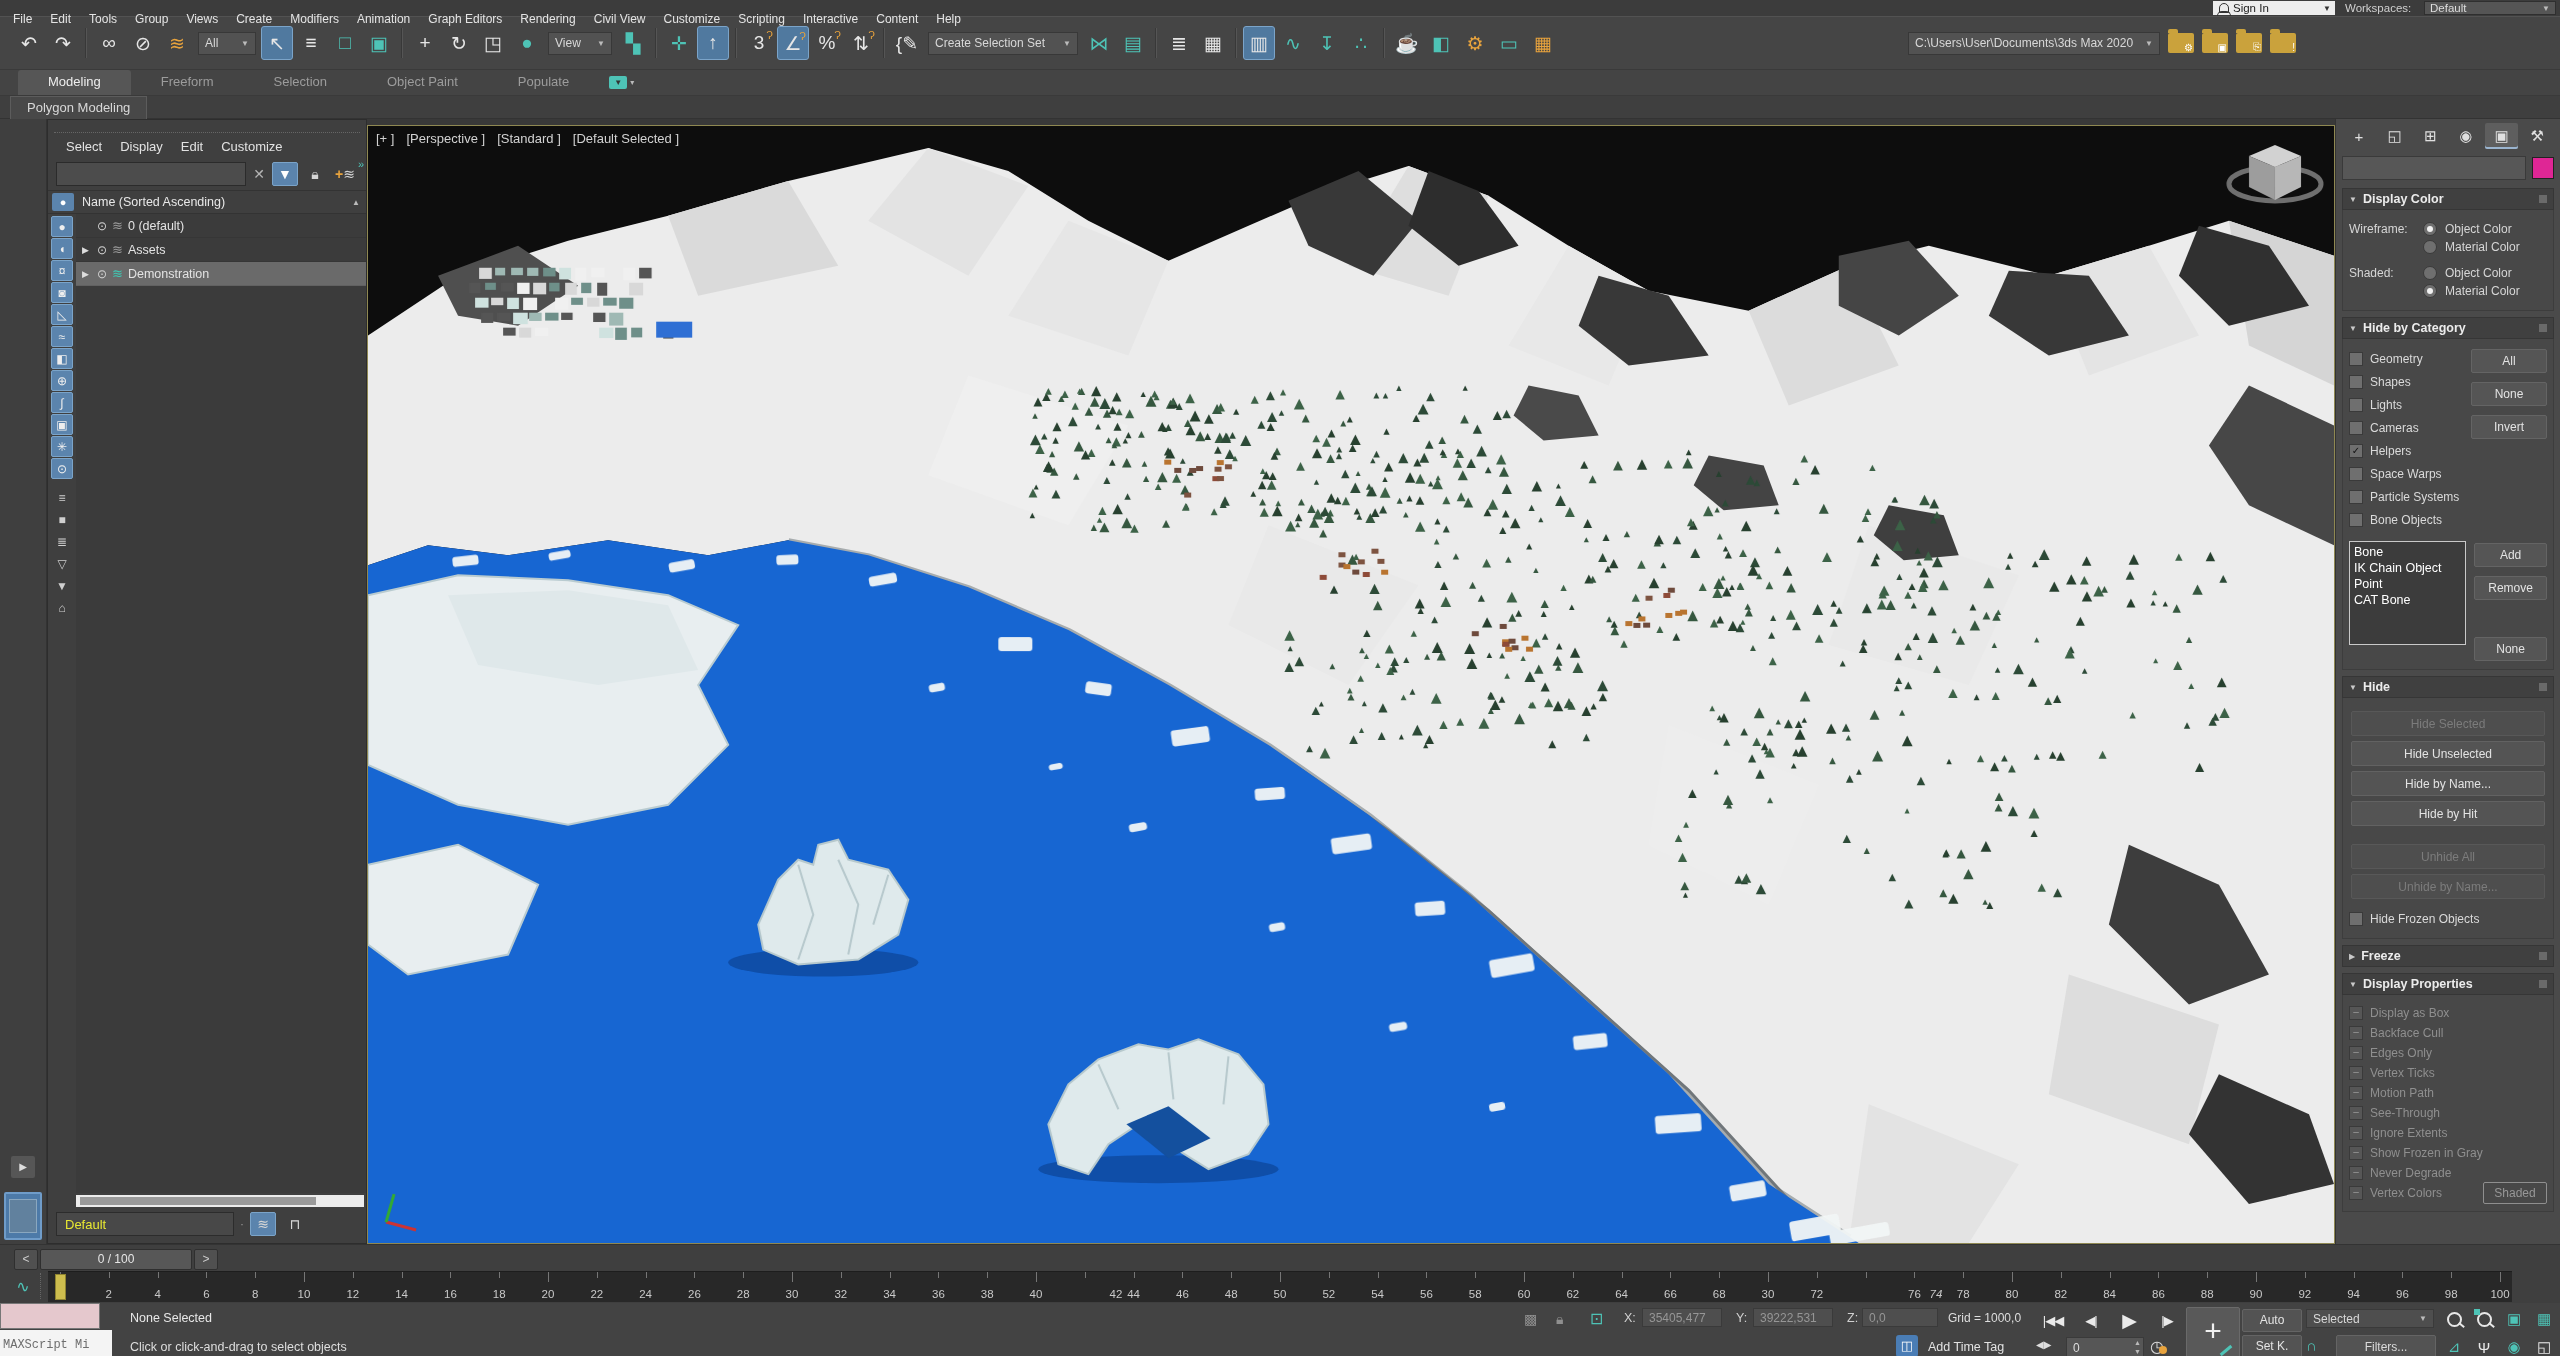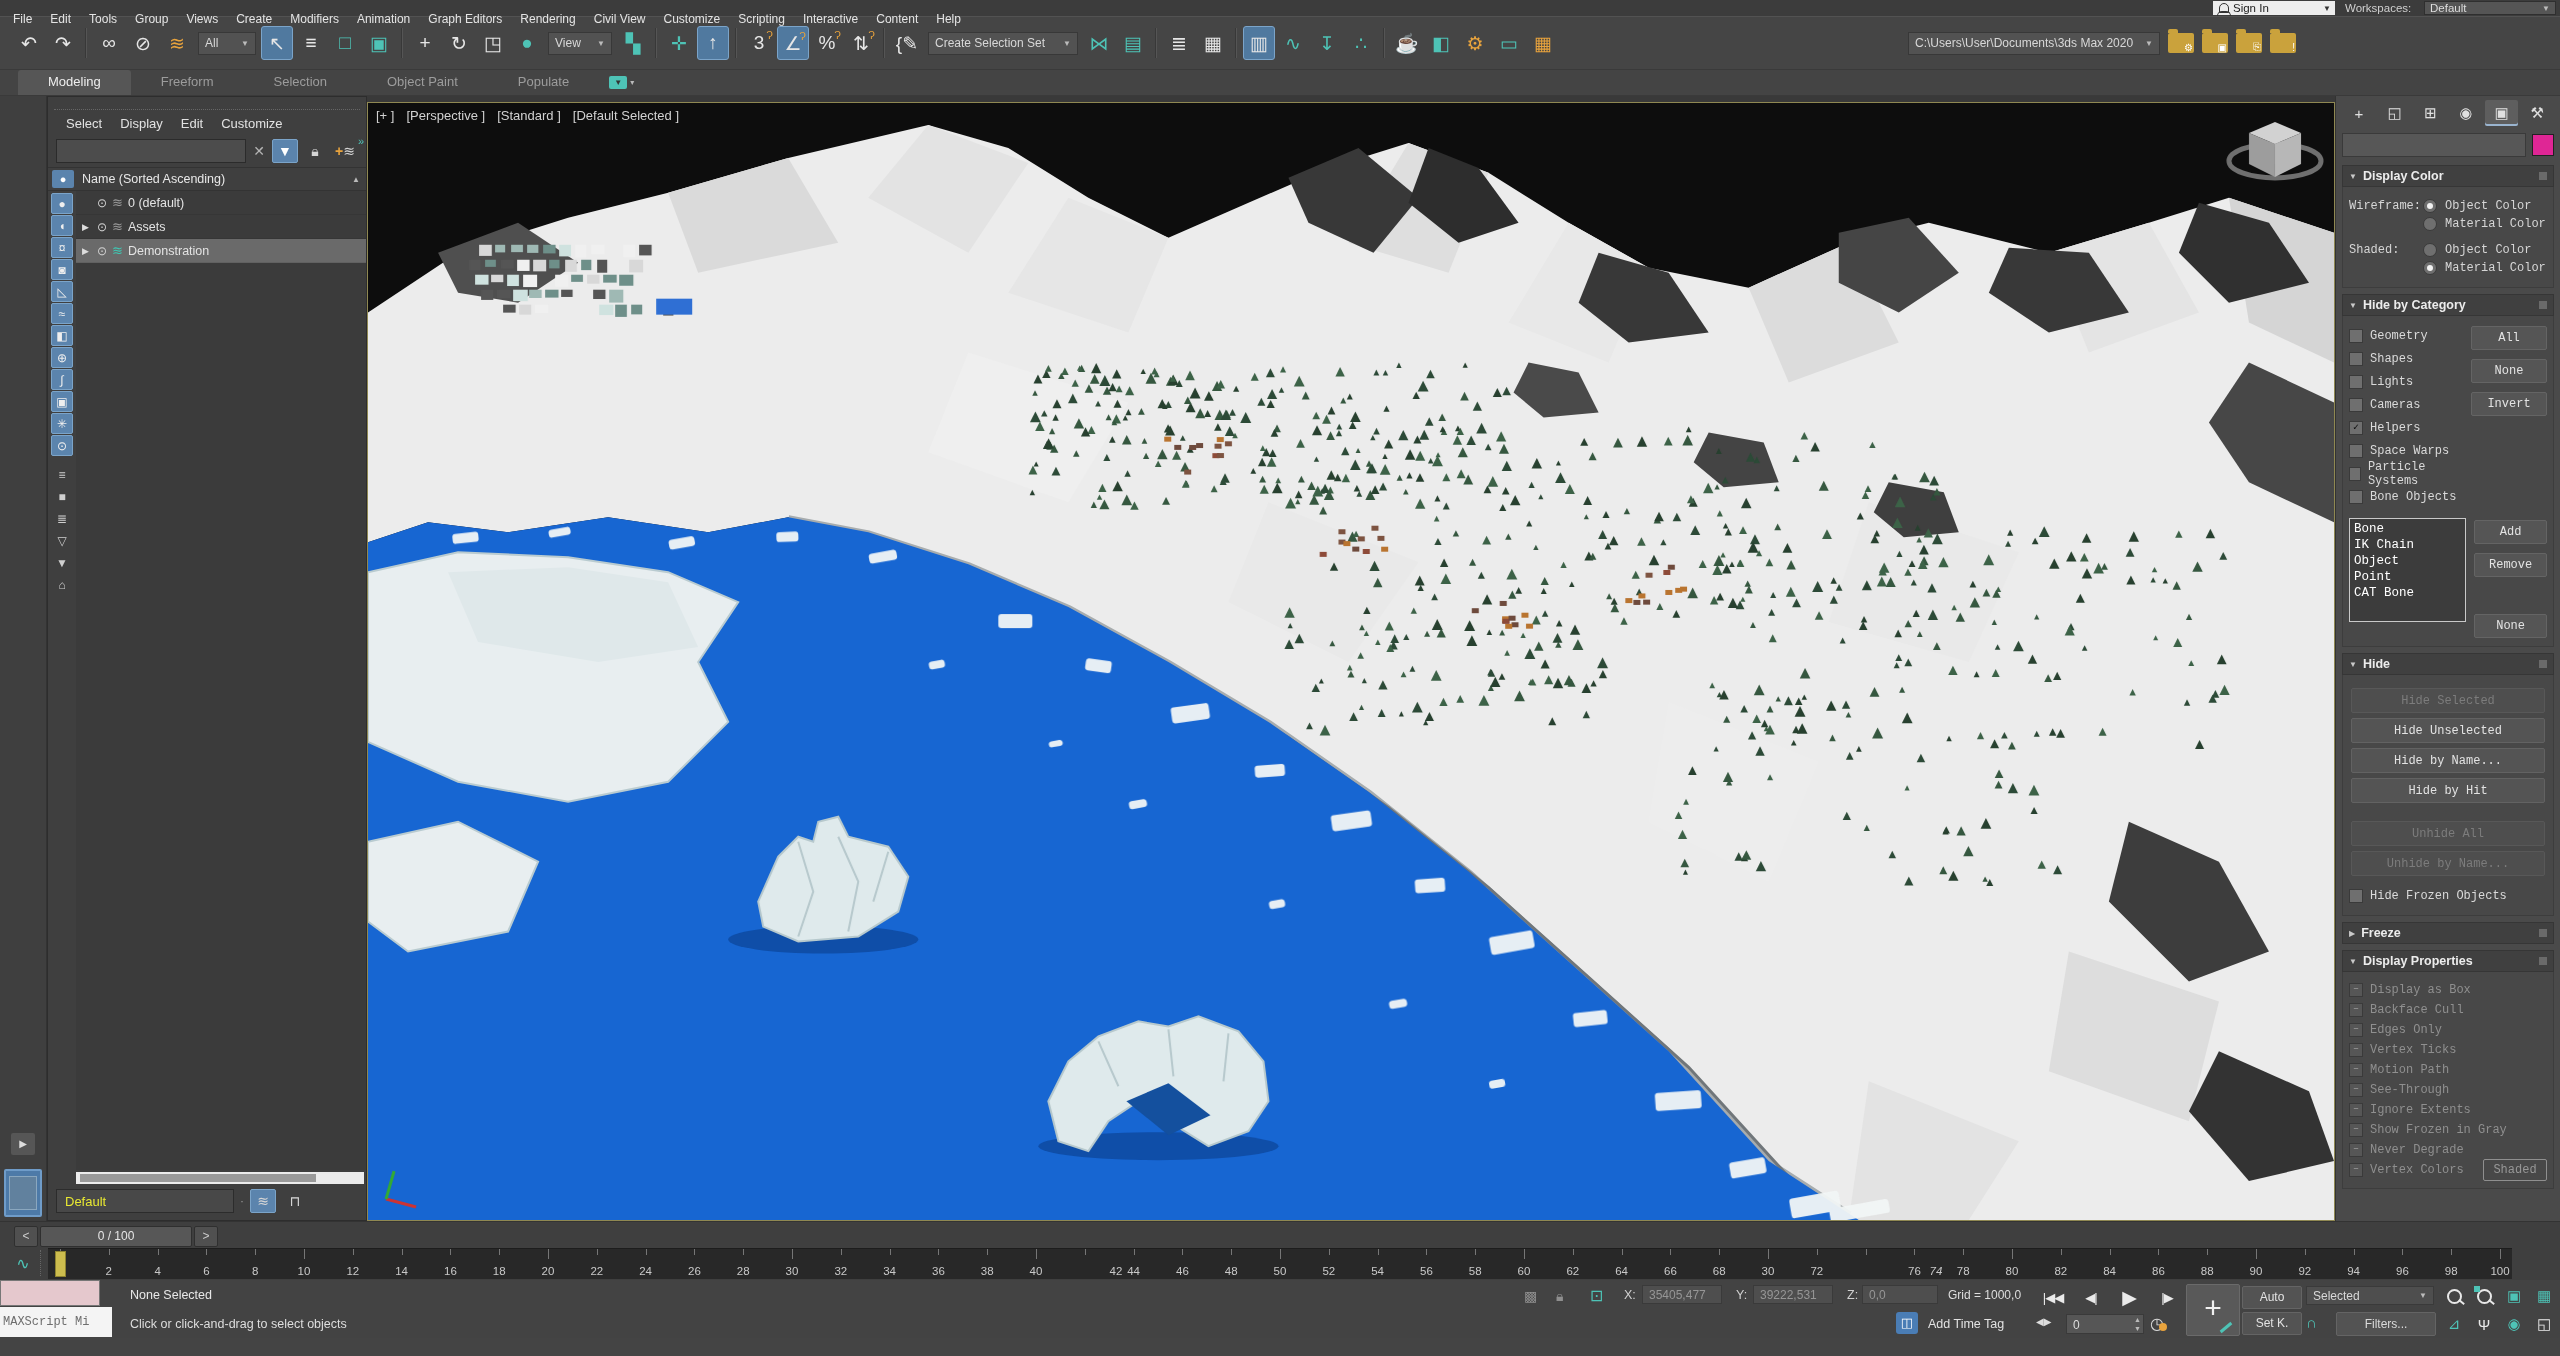--- a/index.html
+++ b/index.html
@@ -86,21 +86,21 @@
   .cptab{flex:1;height:26px;display:flex;align-items:center;justify-content:center;color:#e0e0e0;font-size:15px;border-radius:2px;}
   .cptab.active{background:#5e5e5e;box-shadow:inset 0 -2px 0 #9ab4cf;}
   .cpname{display:flex;align-items:center;gap:6px;margin:5px 0 8px;}
   .cpfield{flex:1;height:22px;background:#575757;border:1px solid #3a3a3a;}
   .cpswatch{width:20px;height:20px;border:1px solid #222;}
   .roll{margin-bottom:6px;}
   .rollhead{height:20px;background:#404040;border:1px solid #363636;display:flex;align-items:center;padding:0 6px;gap:6px;}
   .rollhead .arr{font-size:8px;color:#c9c9c9;}
   .rollhead .t{font-weight:bold;color:#ececec;font-size:12.5px;flex:1;}
   .rollhead .pin{width:8px;height:8px;background:#6a6a6a;}
-  .rollbody{background:#484848;border:1px solid #3d3d3d;border-top:0;padding:8px 6px;font-family:Liberation Mono, monospace;}
+  .rollbody{background:#484848;border:1px solid #3d3d3d;border-top:0;padding:8px 6px;}
   .radrow{display:flex;align-items:center;gap:8px;margin:4px 0;}
   .radlbl{width:66px;color:#d6d6d6;}
   .radio{width:12px;height:12px;border-radius:50%;background:#6f6f6f;border:1px solid #3a3a3a;position:relative;}
   .radio.selgl:after{content:"";position:absolute;left:3px;top:3px;width:6px;height:6px;border-radius:50%;background:#f2f2f2;}
   .radio+.radtxt{color:#d6d6d6;}
   .hbcgrid{display:flex;gap:8px;}
   .hbccol{flex:1;}
   .cbrow{display:flex;align-items:center;gap:7px;height:23px;color:#dadada;}
   .cb{width:12px;height:12px;background:#6f6f6f;border:1px solid #3a3a3a;color:#111;font-size:10px;line-height:12px;text-align:center;}
   .cb.dim{background:#565656;color:#9a9a9a;line-height:10px;}
@@ -267,20 +267,23 @@
       <div class="rtab active">Modeling</div>
       <div class="rtab">Freeform</div>
       <div class="rtab">Selection</div>
       <div class="rtab">Object Paint</div>
       <div class="rtab">Populate</div>
       <div class="rextra">
         <span class="bx">▼</span>
         <span class="car">▾</span>
       </div>
     </div>
+  <div class="ribbonpanel">
+    <span class="rpchip">Polygon Modeling</span>
+  </div>
 
   <div class="main">
 
     <div class="leftstrip">
       <div class="lsbtn">▶</div>
       <div class="lsswatch">
           <i></i>
         </div>
     </div>
 

